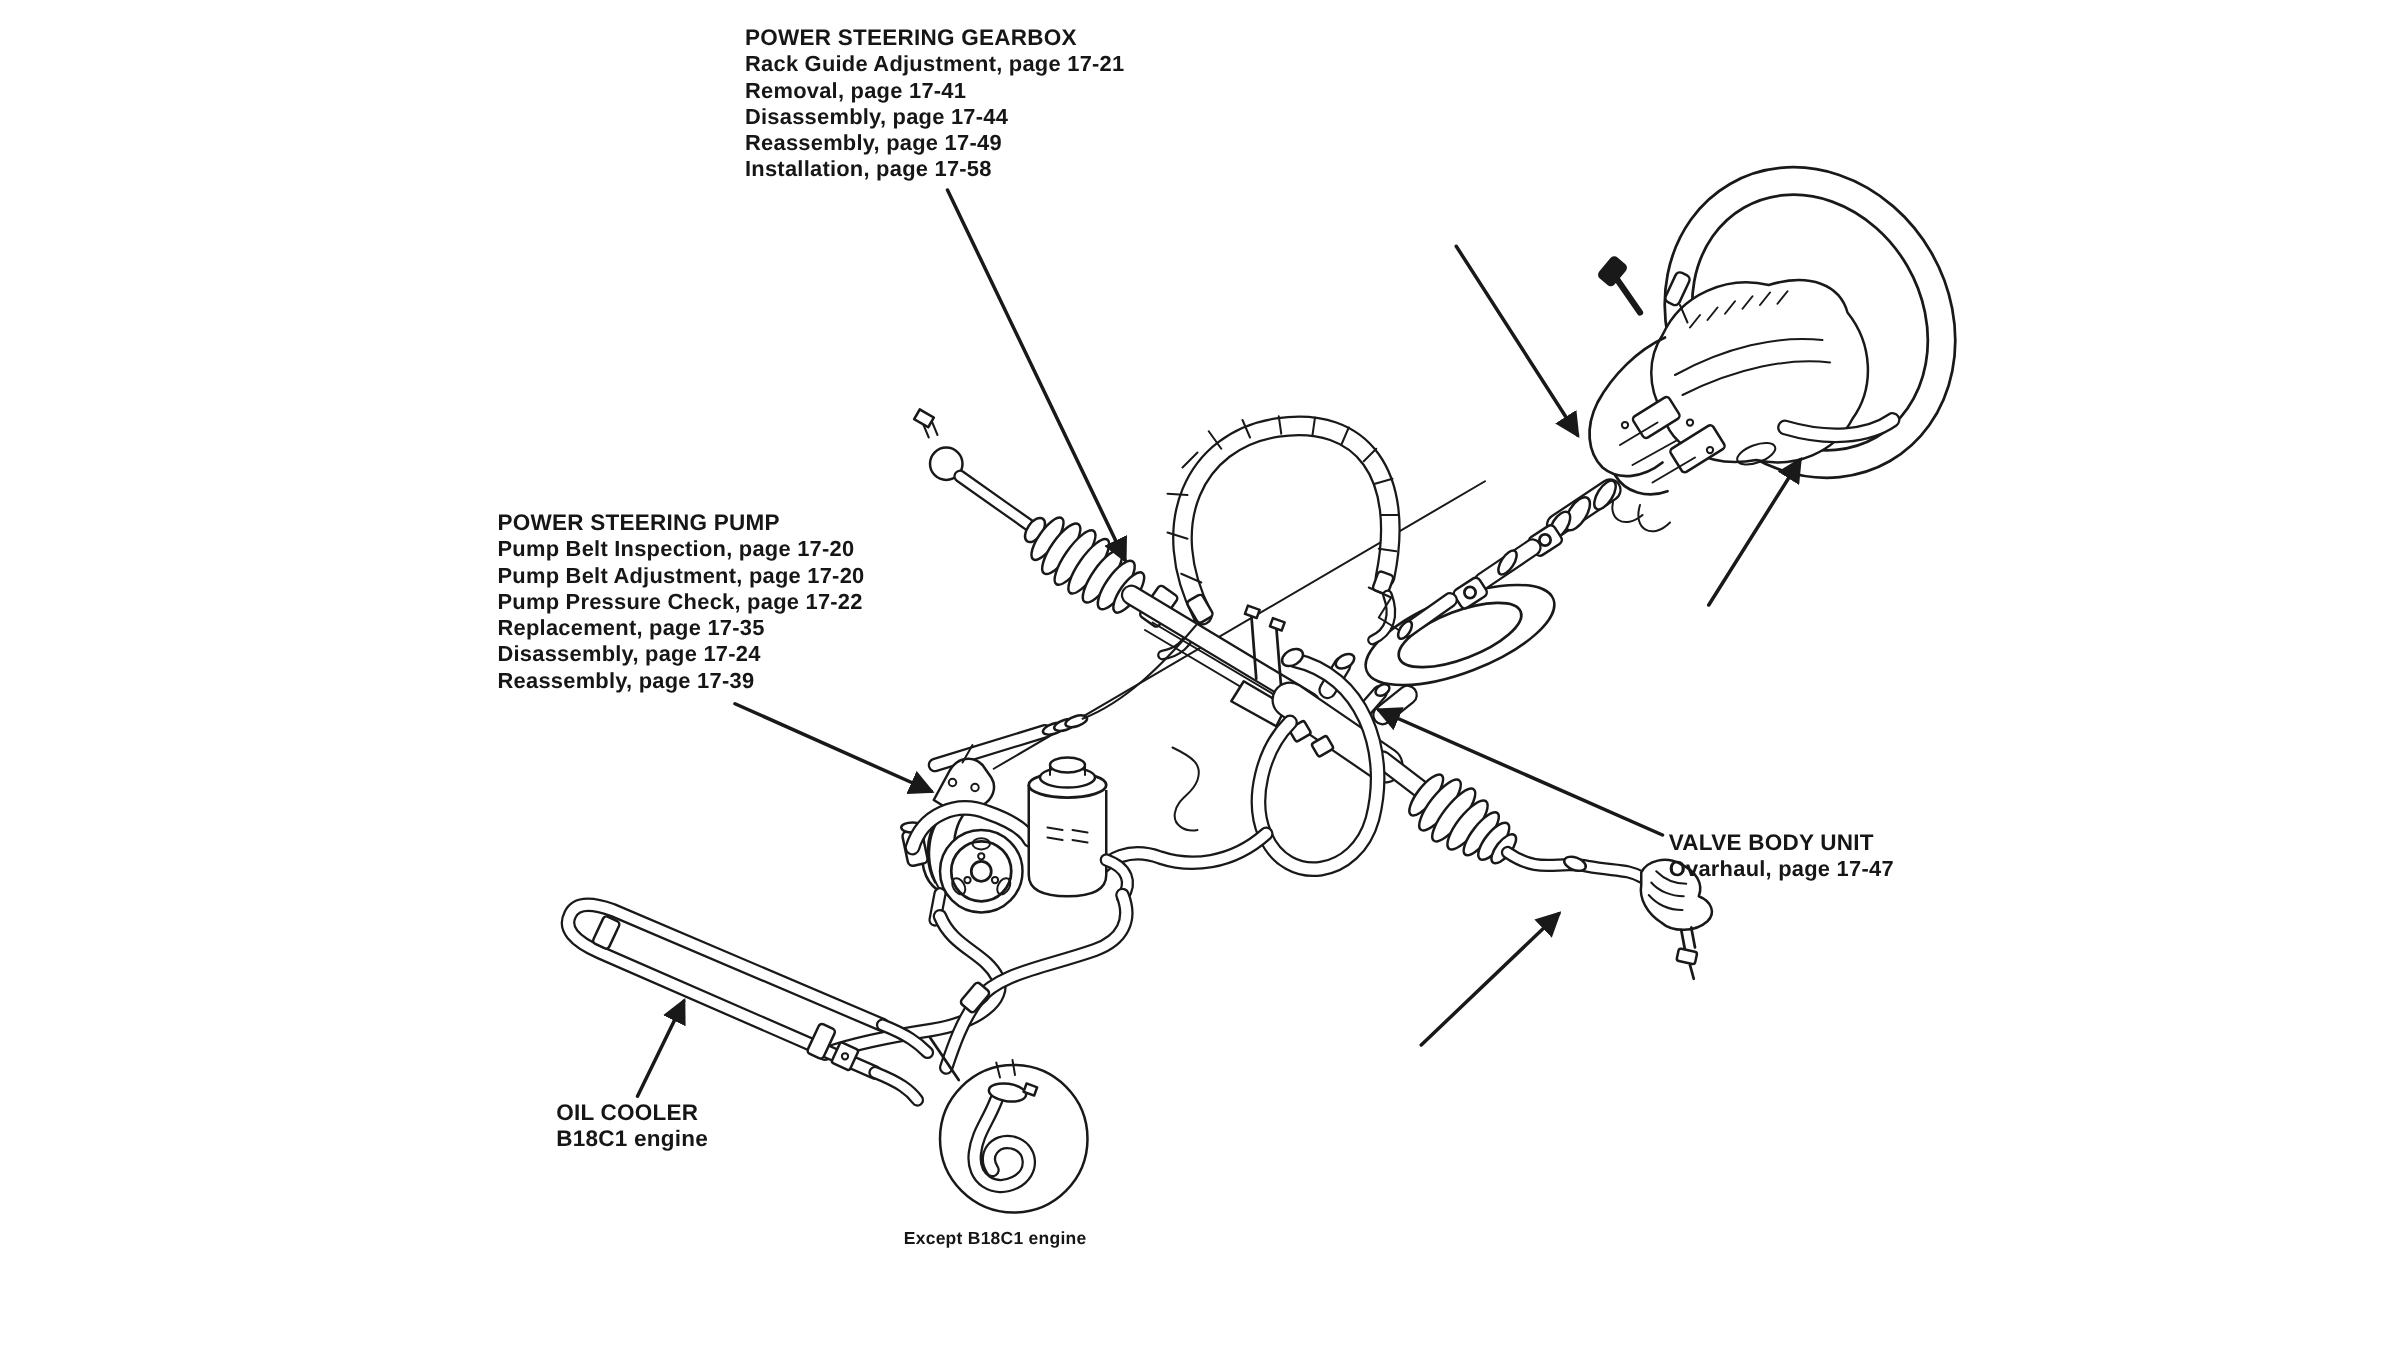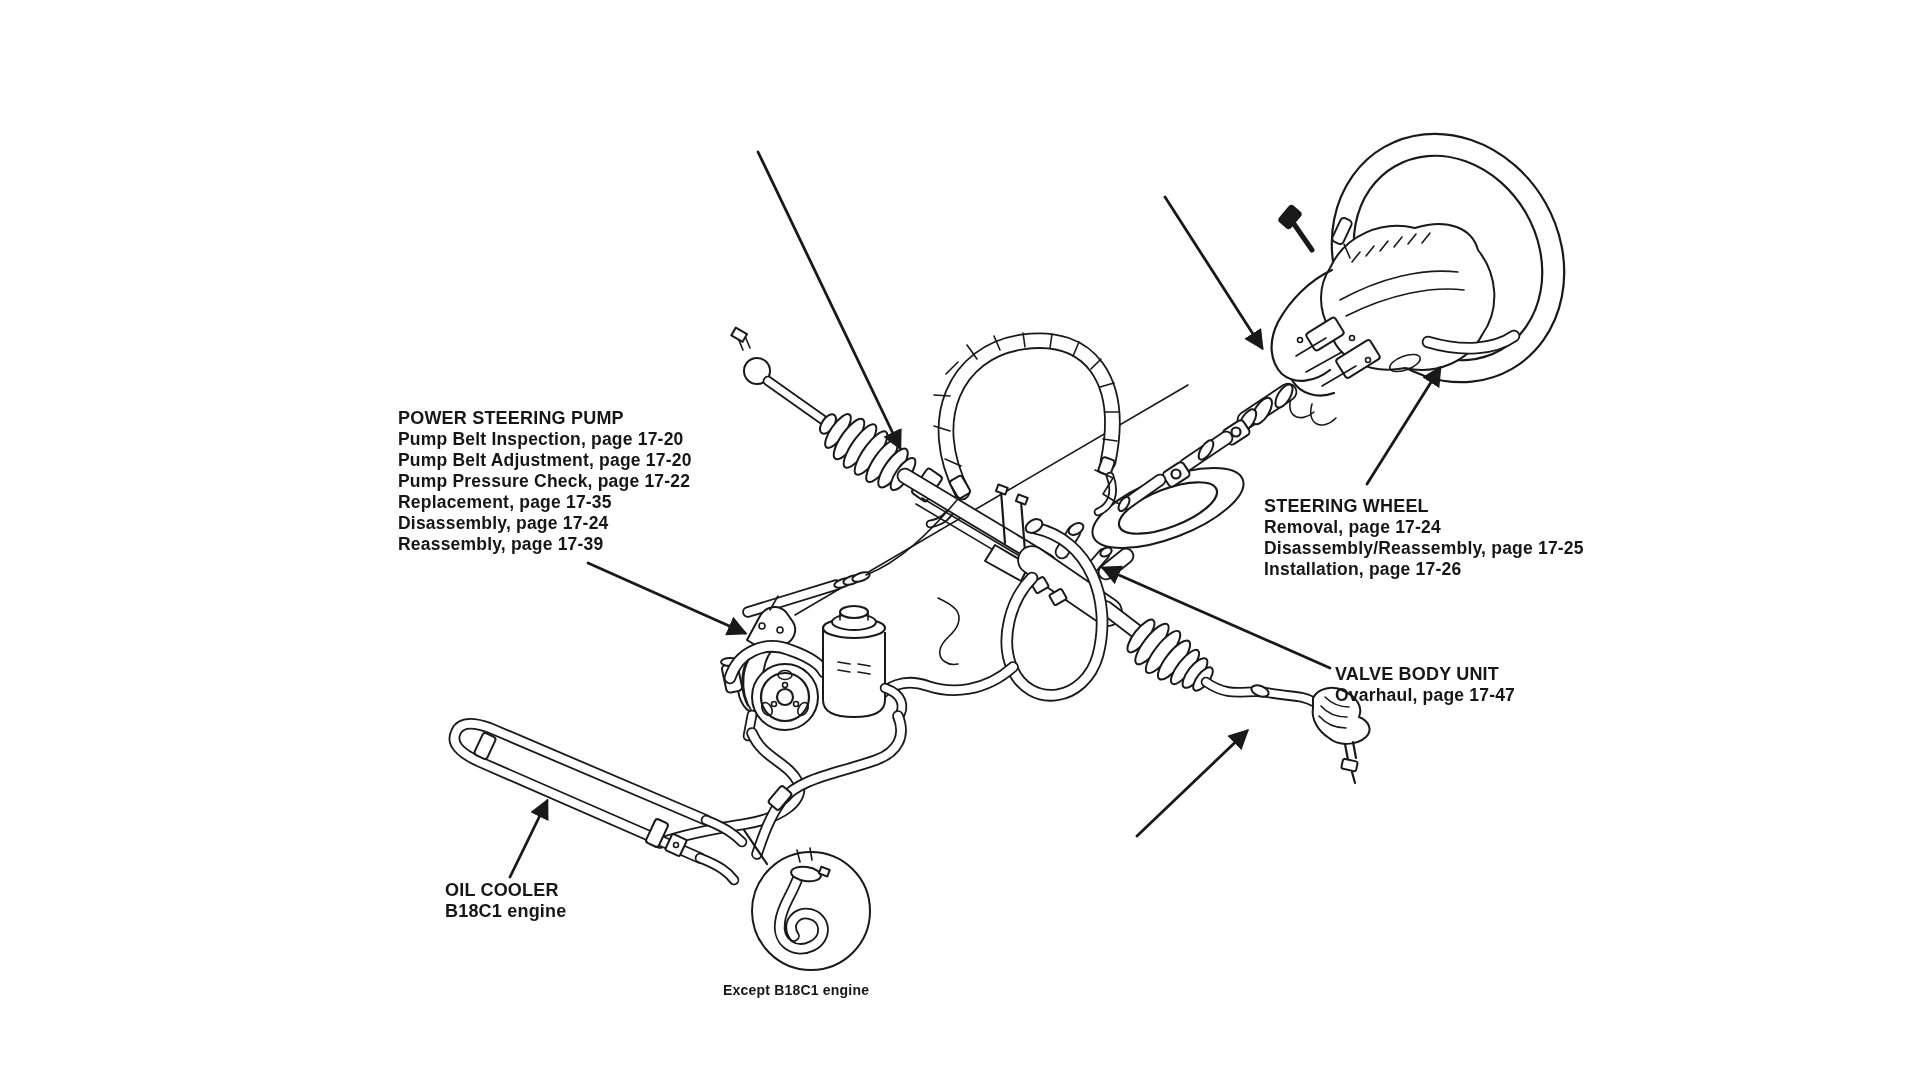--- a/index.html
+++ b/index.html
@@ -265,38 +265,40 @@
       <path class="ld" marker-end="url(#ah)" d="M758,152 L900,448"></path>
       <path class="ld" marker-end="url(#ah)" d="M1165,197 L1262,348"></path>
       <path class="ld" marker-end="url(#ah)" d="M1367,484 L1440,368"></path>
       <path class="ld" marker-end="url(#ah)" d="M588,563 L745,633"></path>
       <path class="ld" marker-end="url(#ah)" d="M1330,668 L1103,568"></path>
       <path class="ld" marker-end="url(#ah)" d="M1137,836 L1247,731"></path>
       <path class="ld" marker-end="url(#ah)" d="M510,877 L547,801"></path>
     </g>
   </svg>
 
+  <div class="label" style="left:596px;top:20px">
+    <div class="t">POWER STEERING GEARBOX</div>
+    <div>Rack Guide Adjustment, page 17-21</div>
+    <div>Removal, page 17-41</div>
+    <div>Disassembly, page 17-44</div>
+    <div>Reassembly, page 17-49</div>
+    <div>Installation, page 17-58</div>
+  </div>
 
 
   <div class="label" style="left:398px;top:408px">
     <div class="t">POWER STEERING PUMP</div>
     <div>Pump Belt Inspection, page 17-20</div>
     <div>Pump Belt Adjustment, page 17-20</div>
     <div>Pump Pressure Check, page 17-22</div>
     <div>Replacement, page 17-35</div>
     <div>Disassembly, page 17-24</div>
     <div>Reassembly, page 17-39</div>
   </div>
 
-  <div class="label" style="left:1264px;top:496px">
-    <div class="t">STEERING WHEEL</div>
-    <div>Removal, page 17-24</div>
-    <div>Disassembly/Reassembly, page 17-25</div>
-    <div>Installation, page 17-26</div>
-  </div>
 
   <div class="label" style="left:1335px;top:664px">
     <div class="t">VALVE BODY UNIT</div>
     <div>Ovarhaul, page 17-47</div>
   </div>
 
 
   <div class="label" style="left:445px;top:880px">
     <div class="t">OIL COOLER</div>
     <div class="t">B18C1 engine</div>

